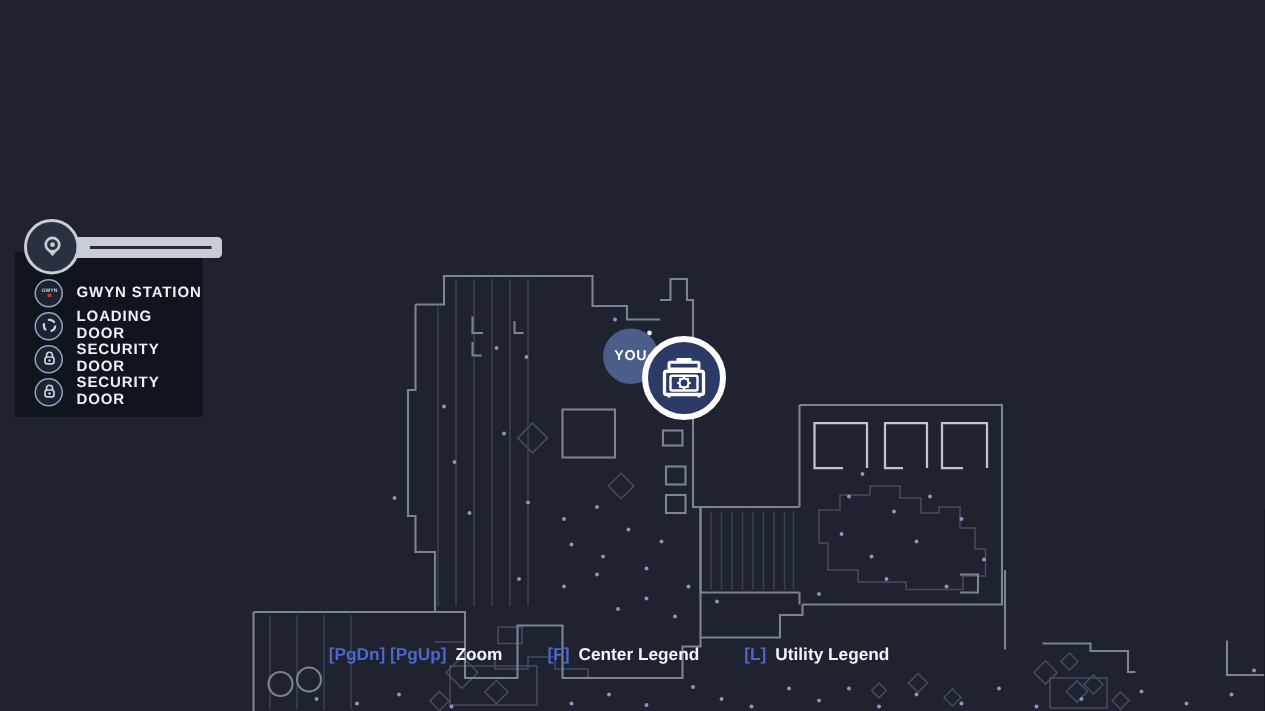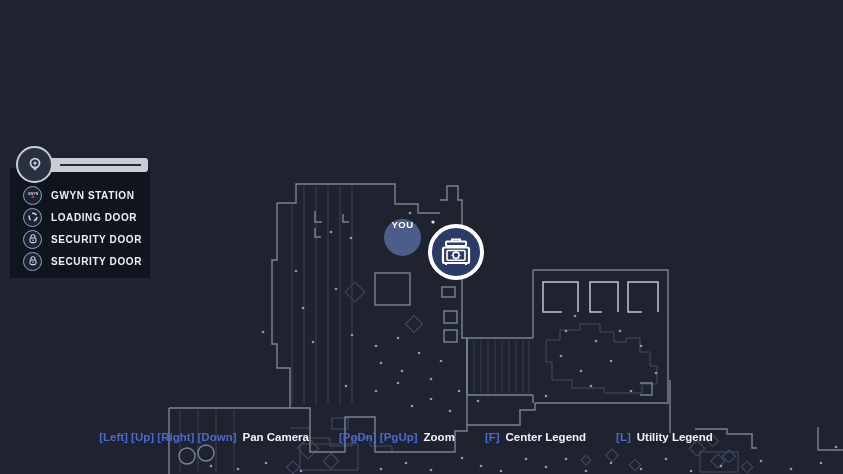--- a/index.html
+++ b/index.html
@@ -5,36 +5,36 @@
   html,body{margin:0;padding:0;background:#14161f;}
   .stage{position:relative;width:843px;height:474px;background:#1f2330;overflow:hidden;
          font-family:"Liberation Sans",sans-serif;}
   .map-svg{position:absolute;left:0;top:0;z-index:1;}
 
   
   .page-title{position:absolute;top:9px;left:0;width:810px;text-align:center;z-index:6;
               color:#f5f6f9;font-size:17px;font-weight:bold;letter-spacing:.4px;}
 
   
-  .legend-panel{position:absolute;left:10px;top:168px;width:140px;z-index:6;
+  .legend-panel{position:absolute;left:10px;top:168px;width:125px;z-index:6;
                 background:rgba(15,19,28,.93);padding:16px 0 6px 13px;box-sizing:border-box;}
   .legend-badge{position:absolute;left:16px;top:146px;width:33px;height:33px;border-radius:50%;
                 background:#2a303f;border:2.5px solid #c7ccd5;z-index:8;
                 display:flex;align-items:center;justify-content:center;}
   .legend-bar{position:absolute;left:44px;top:158px;width:104px;height:14px;z-index:7;
               background:#c7ccd5;border-radius:3px;}
   .legend-bar-line{position:absolute;left:16px;right:7px;top:6px;height:2px;background:#262b39;}
   .legend-row{display:flex;align-items:center;gap:9px;height:22px;}
   .legend-icon{flex:0 0 auto;width:17px;height:17px;border-radius:50%;background:#1c2433;
                border:1.5px solid #9aa5bd;display:flex;align-items:center;justify-content:center;}
   .legend-label{color:#edf0f5;font-size:10px;font-weight:bold;letter-spacing:.6px;}
 
   
-  .player-marker{position:absolute;left:384px;top:219px;width:37px;height:37px;border-radius:50%;
-                 background:rgba(88,106,158,.82);z-index:4;display:flex;
+  .player-marker{position:absolute;left:402px;top:219px;width:37px;height:37px;border-radius:50%;
+                 background:rgba(88,106,158,.82);z-index:4;display:flex;align-items:center;
                  justify-content:center;color:#fff;font-size:9.5px;font-weight:bold;letter-spacing:.5px;}
   .kit-marker{position:absolute;left:428px;top:224px;width:48px;height:48px;border-radius:50%;
               background:#2c3a66;border:4px solid #ffffff;z-index:5;
               display:flex;align-items:center;justify-content:center;}
 
   
   .controls-bar{position:absolute;left:0;top:431px;width:812px;z-index:6;display:flex;
                 justify-content:center;gap:30px;font-size:11.5px;font-weight:bold;white-space:nowrap;}
   .ctrl-keys{color:#4c68cf;margin-right:6px;}
   .ctrl-action{color:#f2f4f8;}
@@ -233,23 +233,20 @@
       <rect x="3" y="10.5" width="26" height="15.5" rx="1.5" stroke-width="2.2"></rect>
       <rect x="7" y="13.5" width="18" height="9.8" rx="1" stroke-width="1.6"></rect>
       <circle cx="16" cy="18.3" r="3" stroke-width="1.5"></circle>
       <path d="M16,13.8 V15 M16,21.6 V22.8 M11.5,18.3 H12.8 M19.2,18.3 H20.5 M12.9,15.2 L13.8,16.1 M18.2,20.5 L19.1,21.4 M19.1,15.2 L18.2,16.1 M13.8,20.5 L12.9,21.4" stroke-width="1.3"></path>
       <path d="M6,26 v2 M26,26 v2" stroke-width="2"></path>
     </svg>
   </div>
 
   <div class="controls-bar">
     <span>
-      <span class="ctrl-keys">[Left] [Up] [Right] [Down]</span><span class="ctrl-action">Pan Camera</span>
-    </span>
-    <span>
       <span class="ctrl-keys">[PgDn] [PgUp]</span><span class="ctrl-action">Zoom</span>
     </span>
     <span>
       <span class="ctrl-keys">[F]</span><span class="ctrl-action">Center Legend</span>
     </span>
     <span>
       <span class="ctrl-keys">[L]</span><span class="ctrl-action">Utility Legend</span>
     </span>
   </div>
 

